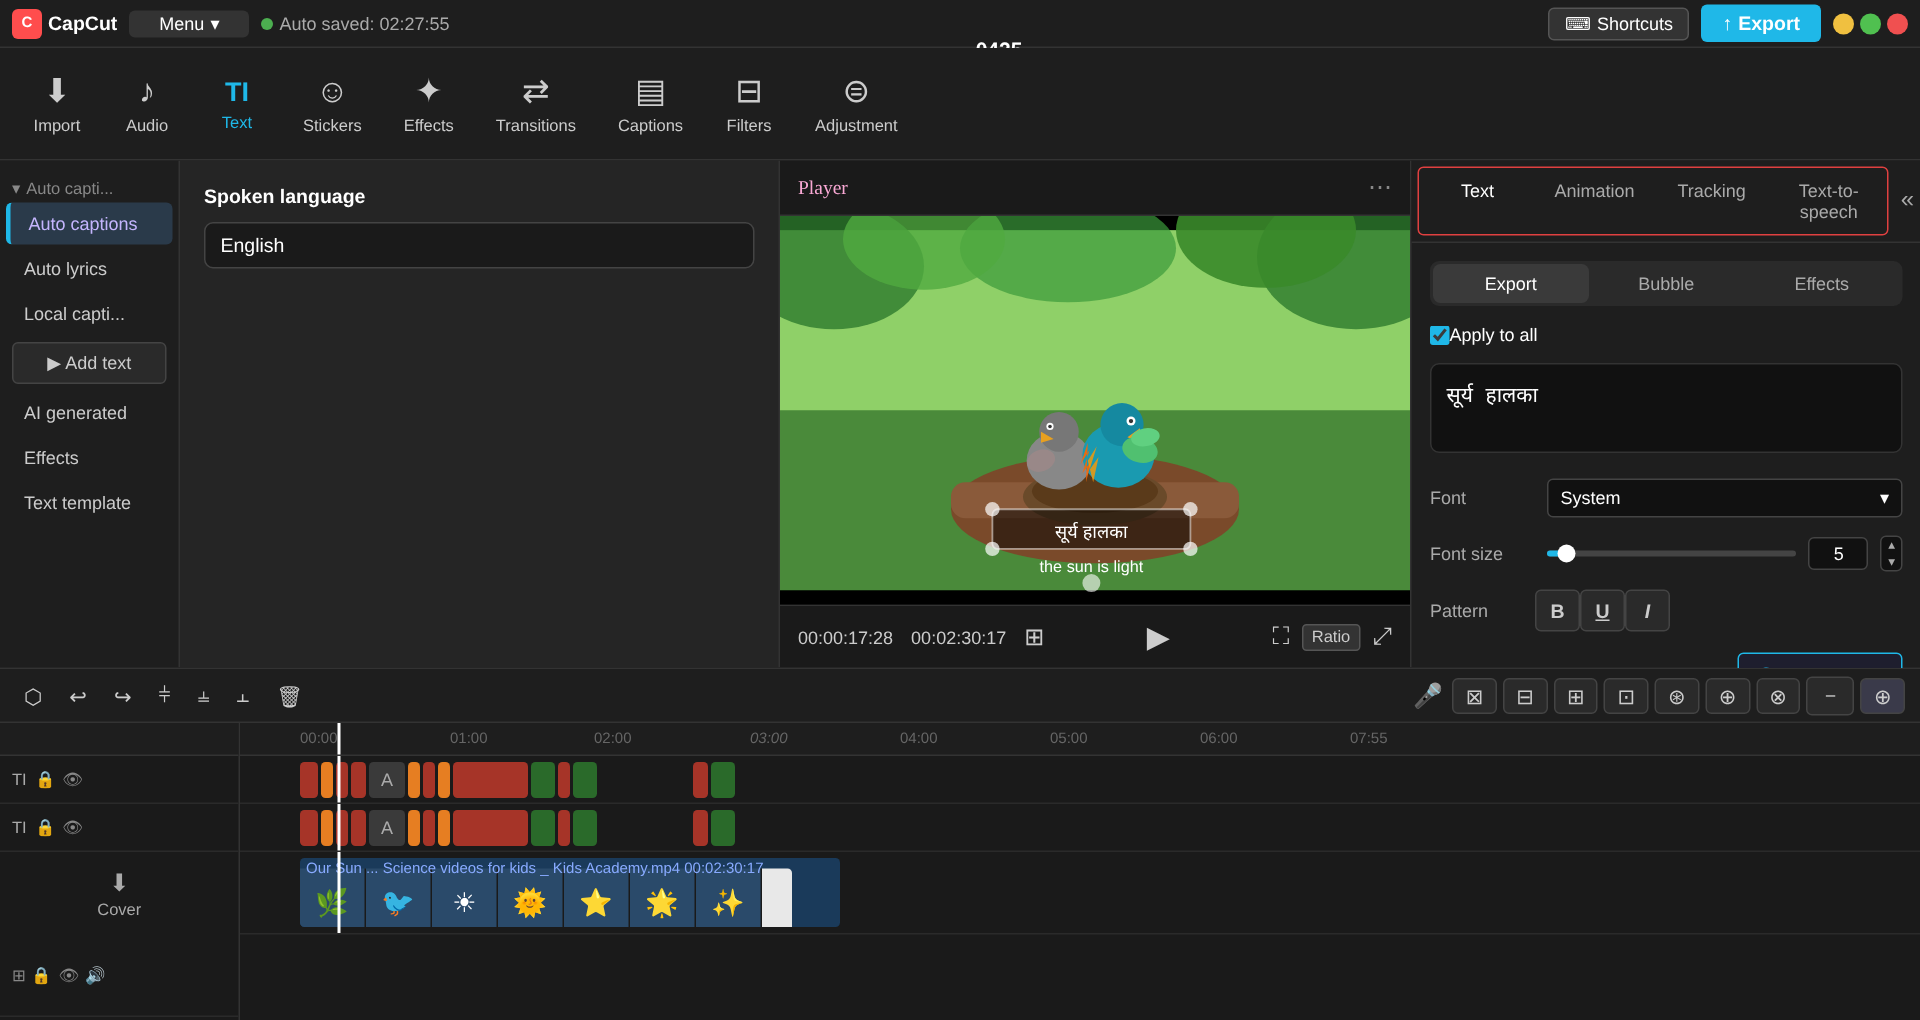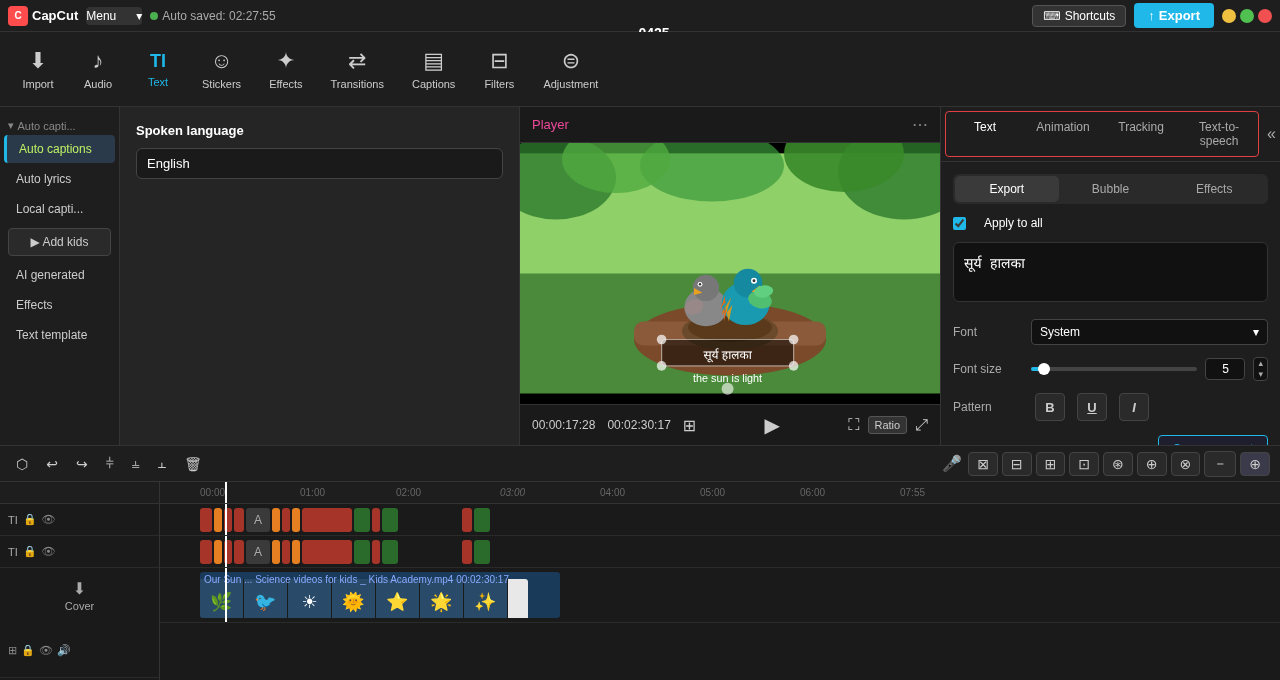--- a/index.html
+++ b/index.html
@@ -2,21 +2,21 @@
 <html><head>
   <meta charset="utf-8">
   <style>
     * { box-sizing: border-box; margin: 0; padding: 0; }
     body { font-family: -apple-system, BlinkMacSystemFont, 'Segoe UI', sans-serif; background: #1a1a1a; color: #fff; width: 1280px; height: 680px; overflow: hidden; display: flex; flex-direction: column; font-size: 12px; }
 
     
     .top-bar { height: 32px; background: #1e1e1e; display: flex; align-items: center; padding: 0 8px; gap: 8px; border-bottom: 1px solid #333; }
     .logo { display: flex; align-items: center; gap: 4px; font-size: 13px; font-weight: bold; color: #fff; }
     .logo-icon { width: 20px; height: 20px; background: #ff4d4d; border-radius: 4px; display: flex; align-items: center; justify-content: center; font-size: 10px; font-weight: bold; }
-    .menu-btn { background: #333; border: none; color: #fff; padding: 2px 0; border-radius: 4px; cursor: pointer; font-size: 12px; display: flex; align-items: center; gap: 20px; }
+    .menu-btn { background: #333; border: none; color: #fff; padding: 2px 20px; border-radius: 4px; cursor: pointer; font-size: 12px; display: flex; align-items: center; gap: 4px; }
     .autosave { display: flex; align-items: center; gap: 4px; font-size: 12px; color: #aaa; }
     .autosave-dot { width: 8px; height: 8px; background: #4CAF50; border-radius: 50%; }
     .top-center { flex: 1; display: flex; justify-content: center; margin-top: 35px; }
     .timecode { font-size: 14px; font-weight: bold; color: #fff; }
     .top-right { display: flex; align-items: center; gap: 8px; }
     .shortcuts-btn { background: #333; border: 1px solid #555; color: #fff; padding: 3px 10px; border-radius: 4px; cursor: pointer; font-size: 12px; display: flex; align-items: center; gap: 4px; }
     .export-btn { background: #1fb8e8; border: none; color: #fff; padding: 5px 14px; border-radius: 4px; cursor: pointer; font-size: 13px; font-weight: bold; display: flex; align-items: center; gap: 4px; }
     .win-btns { display: flex; gap: 4px; }
     .win-btn { width: 14px; height: 14px; border-radius: 50%; border: none; cursor: pointer; }
     .win-min { background: #f0c040; }
@@ -29,67 +29,67 @@
     .tool-item.active { color: #1fb8e8; }
     .tool-icon { font-size: 22px; }
 
     
     .main { display: flex; flex: 1; overflow: hidden; }
 
     
     .left-panel { width: 120px; background: #1e1e1e; border-right: 1px solid #333; display: flex; flex-direction: column; padding: 8px 0; }
     .left-panel-section { padding: 4px 8px 2px; color: #888; font-size: 11px; display: flex; align-items: center; gap: 4px; cursor: pointer; }
     .left-panel-item { padding: 7px 12px; color: #ccc; font-size: 12px; cursor: pointer; border-radius: 4px; margin: 1px 4px; }
-    .left-panel-item.active { background: #2a3a4a; color: #bef264; border-left: 3px solid #1fb8e8; }
+    .left-panel-item.active { background: #2a3a4a; color: #c4b5fd; border-left: 3px solid #1fb8e8; }
     .left-panel-btn { margin: 4px 8px; padding: 6px; background: #2a2a2a; border: 1px solid #444; border-radius: 4px; cursor: pointer; color: #ccc; text-align: center; font-size: 12px; }
 
     
     .center-panel { width: 400px; background: #252525; border-right: 1px solid #333; padding: 16px; }
     .spoken-lang-label { font-size: 13px; font-weight: bold; margin-bottom: 10px; }
     .select-box { width: 100%; background: #1a1a1a; border: 1px solid #444; color: #fff; padding: 7px 10px; border-radius: 6px; font-size: 13px; cursor: pointer; appearance: none; }
     .generate-area { position: relative; }
     .clear-checkbox { display: flex; align-items: center; gap: 6px; color: #ccc; font-size: 12px; margin-top: 210px; }
     .generate-btn { position: absolute; right: 0; bottom: 0; background: #1fb8e8; border: none; color: #fff; padding: 8px 24px; border-radius: 6px; cursor: pointer; font-size: 14px; font-weight: bold; }
 
     
     .player-panel { flex: 1; background: #1a1a1a; display: flex; flex-direction: column; }
     .player-header { display: flex; align-items: center; padding: 8px 12px; border-bottom: 1px solid #333; }
-    .player-title { font-size: 13px; color: #ec4899; flex: 1; }
+    .player-title { font-size: 13px; color: #f9a8d4; flex: 1; font-family: Liberation Serif, serif; }
     .player-menu-btn { background: none; border: none; color: #888; cursor: pointer; font-size: 16px; }
     .player-screen { flex: 1; background: #000; display: flex; align-items: center; justify-content: center; position: relative; margin: 0; overflow: hidden; }
     .player-controls { display: flex; align-items: center; padding: 8px 12px; gap: 12px; border-top: 1px solid #333; background: #1a1a1a; }
     .time-display { font-size: 12px; color: #ccc; }
     .ctrl-btn { background: none; border: none; color: #ccc; cursor: pointer; font-size: 16px; }
     .ctrl-spacer { flex: 1; }
     .player-tools { display: flex; gap: 8px; align-items: center; }
     .ratio-btn { background: #333; border: 1px solid #555; color: #ccc; padding: 2px 6px; border-radius: 3px; font-size: 11px; cursor: pointer; }
 
     
     .right-panel { width: 340px; background: #1e1e1e; border-left: 1px solid #333; display: flex; flex-direction: column; }
     .right-tab { flex: 1; padding: 10px 6px; text-align: center; font-size: 12px; color: #aaa; cursor: pointer; border-bottom: 2px solid transparent; }
     .right-tab.active { color: #1fb8e8; border-bottom: 2px solid #1fb8e8; }
     .right-tab-group { border: 1.5px solid #e04040; border-radius: 4px; display: flex; margin: 2px 8px 2px 4px; overflow: hidden; }
     .right-tab-group .right-tab { border-radius: 0; border-bottom: none; }
     .right-tab-group .right-tab.active { color: #fff; background: transparent; }
     .right-panel-body { padding: 12px; flex: 1; overflow-y: auto; }
     .sub-tabs { display: flex; margin-bottom: 12px; background: #2a2a2a; border-radius: 6px; padding: 2px; }
     .sub-tab { flex: 1; padding: 6px; text-align: center; border-radius: 5px; cursor: pointer; font-size: 12px; color: #aaa; }
     .sub-tab.active { background: #3a3a3a; color: #fff; }
-    .apply-all-row { display: flex; align-items: center; gap: 18px; margin-bottom: 12px; }
+    .apply-all-row { display: flex; align-items: center; gap: 0; margin-bottom: 12px; }
     .apply-all-row input { accent-color: #1fb8e8; }
     .text-area-box { width: 100%; background: #111; border: 1px solid #333; color: #fff; padding: 10px; border-radius: 6px; font-size: 14px; min-height: 60px; margin-bottom: 14px; resize: none; }
     .prop-row { display: flex; align-items: center; margin-bottom: 12px; gap: 8px; }
     .prop-label { width: 70px; color: #aaa; font-size: 12px; }
     .prop-select { flex: 1; background: #111; border: 1px solid #444; color: #fff; padding: 5px 8px; border-radius: 4px; font-size: 12px; cursor: pointer; display: flex; align-items: center; justify-content: space-between; }
     .font-size-row { display: flex; align-items: center; gap: 8px; margin-bottom: 12px; }
     .slider-track { flex: 1; height: 4px; background: #444; border-radius: 2px; position: relative; cursor: pointer; }
     .slider-fill { height: 4px; background: #1fb8e8; border-radius: 2px; width: 8%; }
     .slider-thumb { width: 12px; height: 12px; background: #fff; border-radius: 50%; position: absolute; top: -4px; left: 8%; transform: translateX(-50%); cursor: pointer; }
     .num-input { width: 40px; background: #111; border: 1px solid #444; color: #fff; padding: 3px 6px; border-radius: 4px; text-align: center; font-size: 12px; }
-    .pattern-row { display: flex; align-items: center; gap: 12px; margin-bottom: 14px; }
+    .pattern-row { display: flex; align-items: center; gap: 0; margin-bottom: 14px; }
     .fmt-btn { background: #2a2a2a; border: 1px solid #444; color: #ccc; width: 30px; height: 28px; border-radius: 4px; cursor: pointer; font-size: 13px; font-weight: bold; display: flex; align-items: center; justify-content: center; }
     .save-preset-btn { margin-left: auto; background: #1e1e2e; border: 1px solid #1fb8e8; color: #1fb8e8; padding: 6px 14px; border-radius: 4px; cursor: pointer; font-size: 12px; }
     .collapse-btn { background: none; border: none; color: #aaa; cursor: pointer; font-size: 16px; padding: 4px; margin-left: auto; }
 
     
     .bottom { height: 235px; background: #1a1a1a; border-top: 1px solid #333; display: flex; flex-direction: column; }
     .timeline-toolbar { height: 36px; display: flex; align-items: center; padding: 0 10px; gap: 6px; border-bottom: 1px solid #333; background: #1e1e1e; }
     .tl-tool-btn { background: none; border: none; color: #ccc; cursor: pointer; font-size: 14px; padding: 3px 6px; border-radius: 3px; display: flex; align-items: center; }
     .tl-spacer { flex: 1; }
     .mic-btn { background: none; border: none; color: #ccc; cursor: pointer; font-size: 16px; }
@@ -216,21 +216,21 @@
     <div class="left-panel-item active">
       <span>Auto captions</span>
     </div>
     <div class="left-panel-item">
       <span>Auto lyrics</span>
     </div>
     <div class="left-panel-item">
       <span>Local capti...</span>
     </div>
     <div class="left-panel-btn">
-      <span>▶ Add kids</span>
+      <span>▶ Add text</span>
     </div>
     <div class="left-panel-item">
       <span>AI generated</span>
     </div>
     <div class="left-panel-item">
       <span>Effects</span>
     </div>
     <div class="left-panel-item">
       <span>Text template</span>
     </div>

